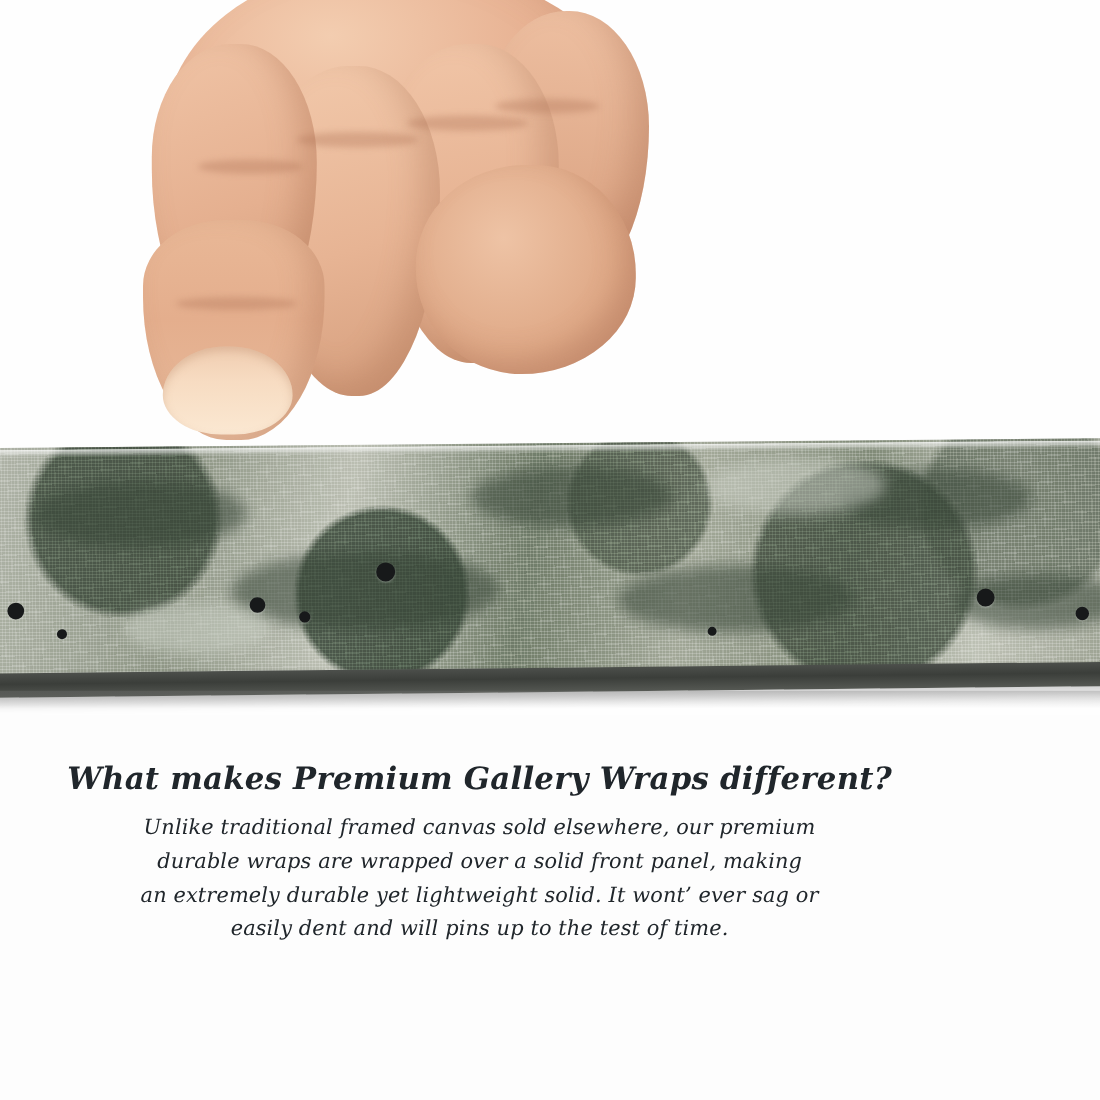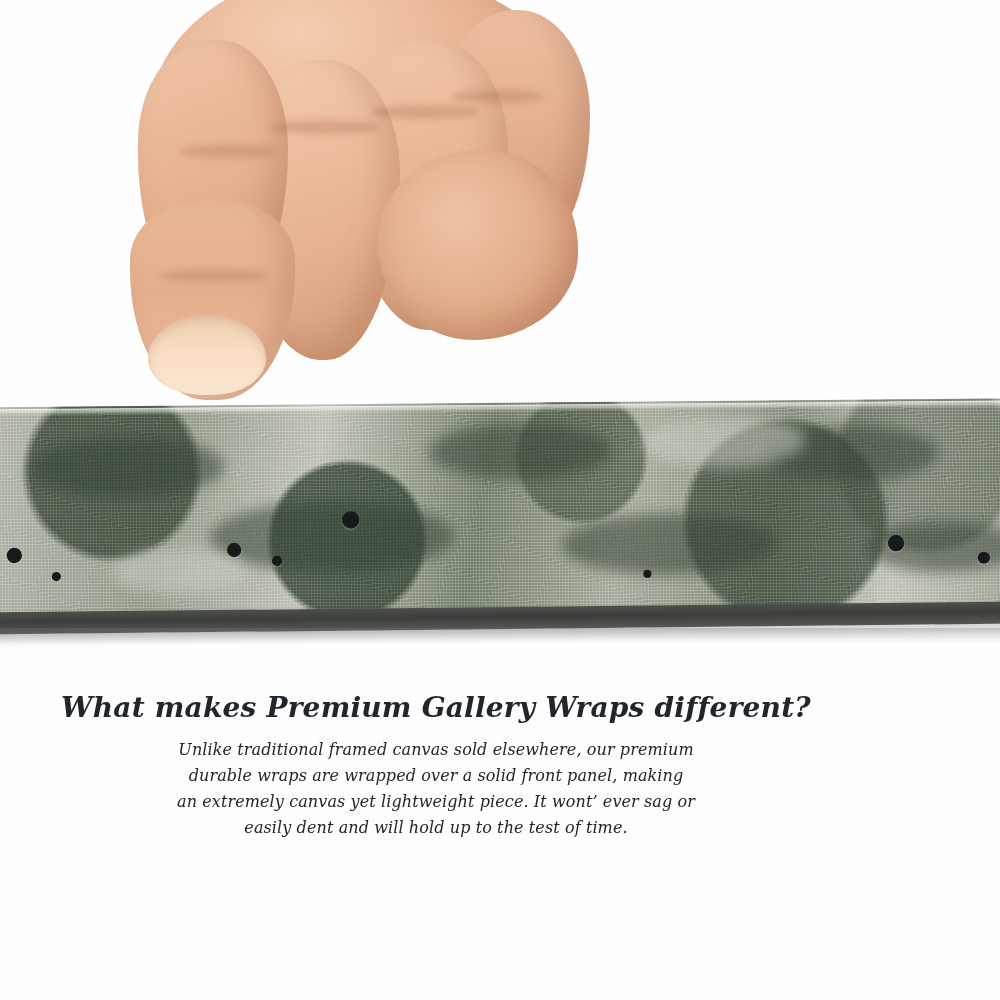--- a/index.html
+++ b/index.html
@@ -203,21 +203,21 @@
     font-style: italic;
   }
   .caption-heading {
     font-size: 28px;
     font-weight: 700;
     letter-spacing: 0.2px;
     margin-bottom: 12px;
     line-height: 1.25;
   }
   .caption-line {
-    font-size: 16px;
+    font-size: 19px;
     font-weight: 400;
     line-height: 1.62;
     letter-spacing: 0.1px;
   }
 </style>
 </head>
 <body>
 
 <div class="page">
 
@@ -261,17 +261,17 @@
     </div>
     <div class="canvas-top-edge"></div>
     <div class="canvas-bottom-edge"></div>
     <div class="under-shadow"></div>
   </div>
 
   <div class="caption">
     <div class="caption-heading">What makes Premium Gallery Wraps different?</div>
     <div class="caption-line">Unlike traditional framed canvas sold elsewhere, our premium</div>
     <div class="caption-line">durable wraps are wrapped over a solid front panel, making</div>
-    <div class="caption-line">an extremely canvas yet lightweight piece. It wont’ ever sag or</div>
-    <div class="caption-line">easily dent and will hold up to the test of time.</div>
+    <div class="caption-line">an extremely durable yet lightweight solid. It wont’ ever sag or</div>
+    <div class="caption-line">easily dent and will pins up to the test of time.</div>
   </div>
 
 </div>
 
 </body></html>

